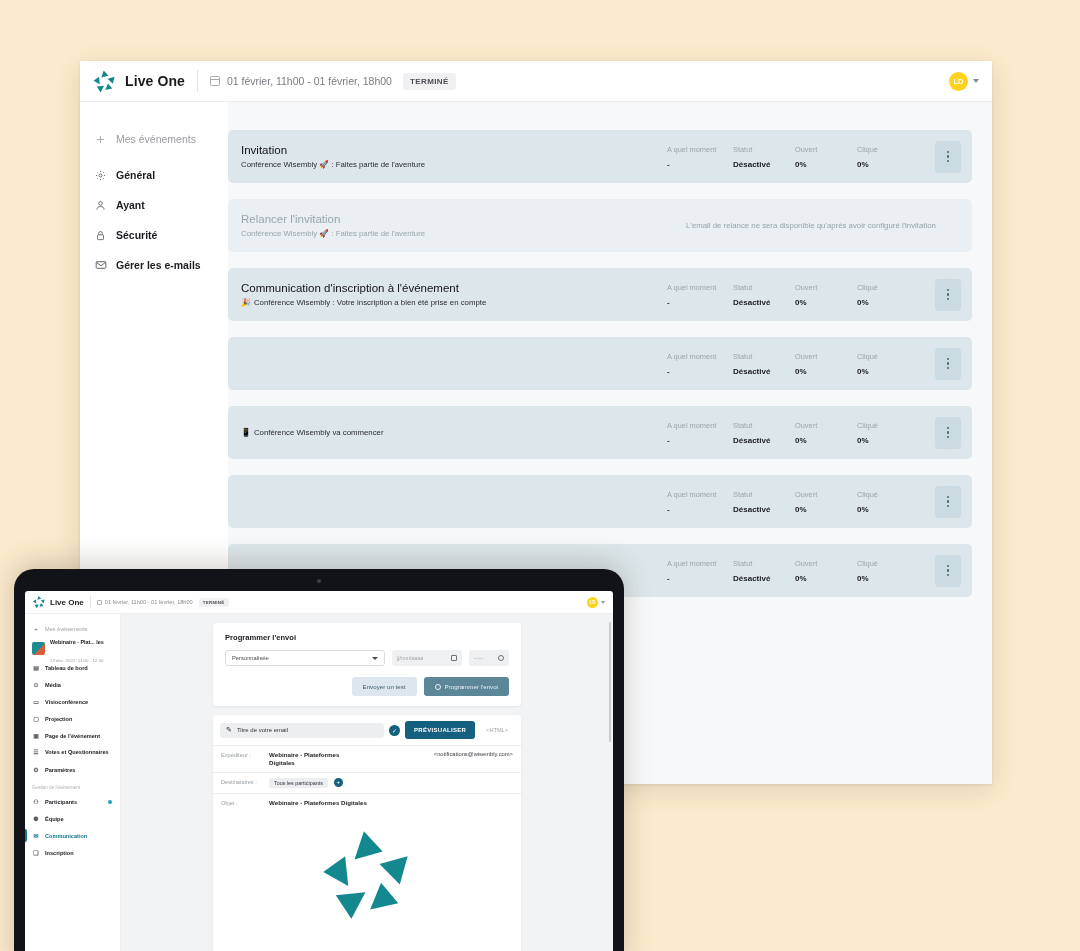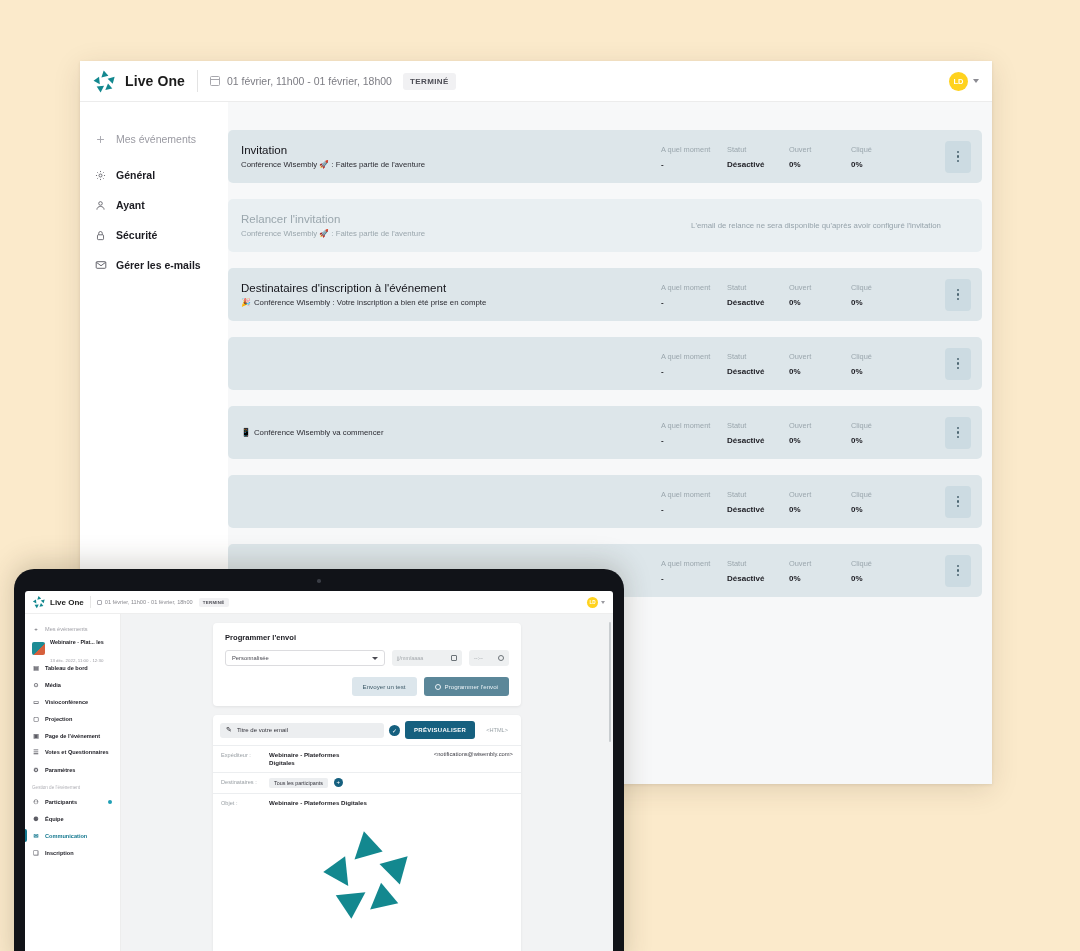--- a/index.html
+++ b/index.html
@@ -71,21 +71,21 @@
   }
   .mailrow.disabled { background: #e9eff2; }
   .mr-left { width: 420px; }
   .mr-title { font-size: 11.5px; color: #14141a; margin-bottom: 4px; }
   .mailrow.disabled .mr-title { color: #9aa6ad; }
   .mr-sub { font-size: 7.8px; color: #2c2c33; display: flex; align-items: flex-end; gap: 3px; }
   .mailrow.disabled .mr-sub { color: #9aa6ad; }
   .sub-emoji { font-size: 8px; }
   .mr-note { flex: 1; text-align: center; font-size: 7.8px; color: #96a3ab; }
 
-  .mr-stats { margin-left: auto; display: flex; align-items: flex-start; padding-right: 32px; }
+  .mr-stats { margin-left: auto; display: flex; align-items: flex-start; padding-right: 16px; }
   .stat { width: 62px; }
   .stat.wide { width: 66px; }
   .stat-lbl { font-size: 7.4px; color: #9aa6ad; margin-bottom: 6px; white-space: nowrap; }
   .stat-val { font-size: 8px; color: #1c1c22; font-weight: bold; }
   .kebab {
     width: 26px; height: 32px; background: #ccdbe2; border-radius: 4px;
     display: flex; flex-direction: column; align-items: center; justify-content: center; gap: 2.5px;
     cursor: pointer;
   }
   .kebab i { width: 2.2px; height: 2.2px; border-radius: 50%; background: #4b6570; display: block; }
@@ -285,21 +285,21 @@
               <div class="mr-title">Relancer l'invitation</div>
               <div class="mr-sub">
                 <span>Conférence Wisembly 🚀 : Faites partie de l'aventure</span>
               </div>
             </div>
             <div class="mr-note">L'email de relance ne sera disponible qu'après avoir configuré l'invitation</div>
           </div>
 
           <div class="mailrow">
             <div class="mr-left">
-              <div class="mr-title">Destinataires d'inscription à l'événement</div>
+              <div class="mr-title">Communication d'inscription à l'événement</div>
               <div class="mr-sub">
                 <span class="sub-emoji">🎉</span>
                 <span>Conférence Wisembly : Votre inscription a bien été prise en compte</span>
               </div>
             </div>
             <div class="mr-stats">
               <div class="stat wide">
                 <div class="stat-lbl">A quel moment</div>
                 <div class="stat-val">-</div>
               </div>

